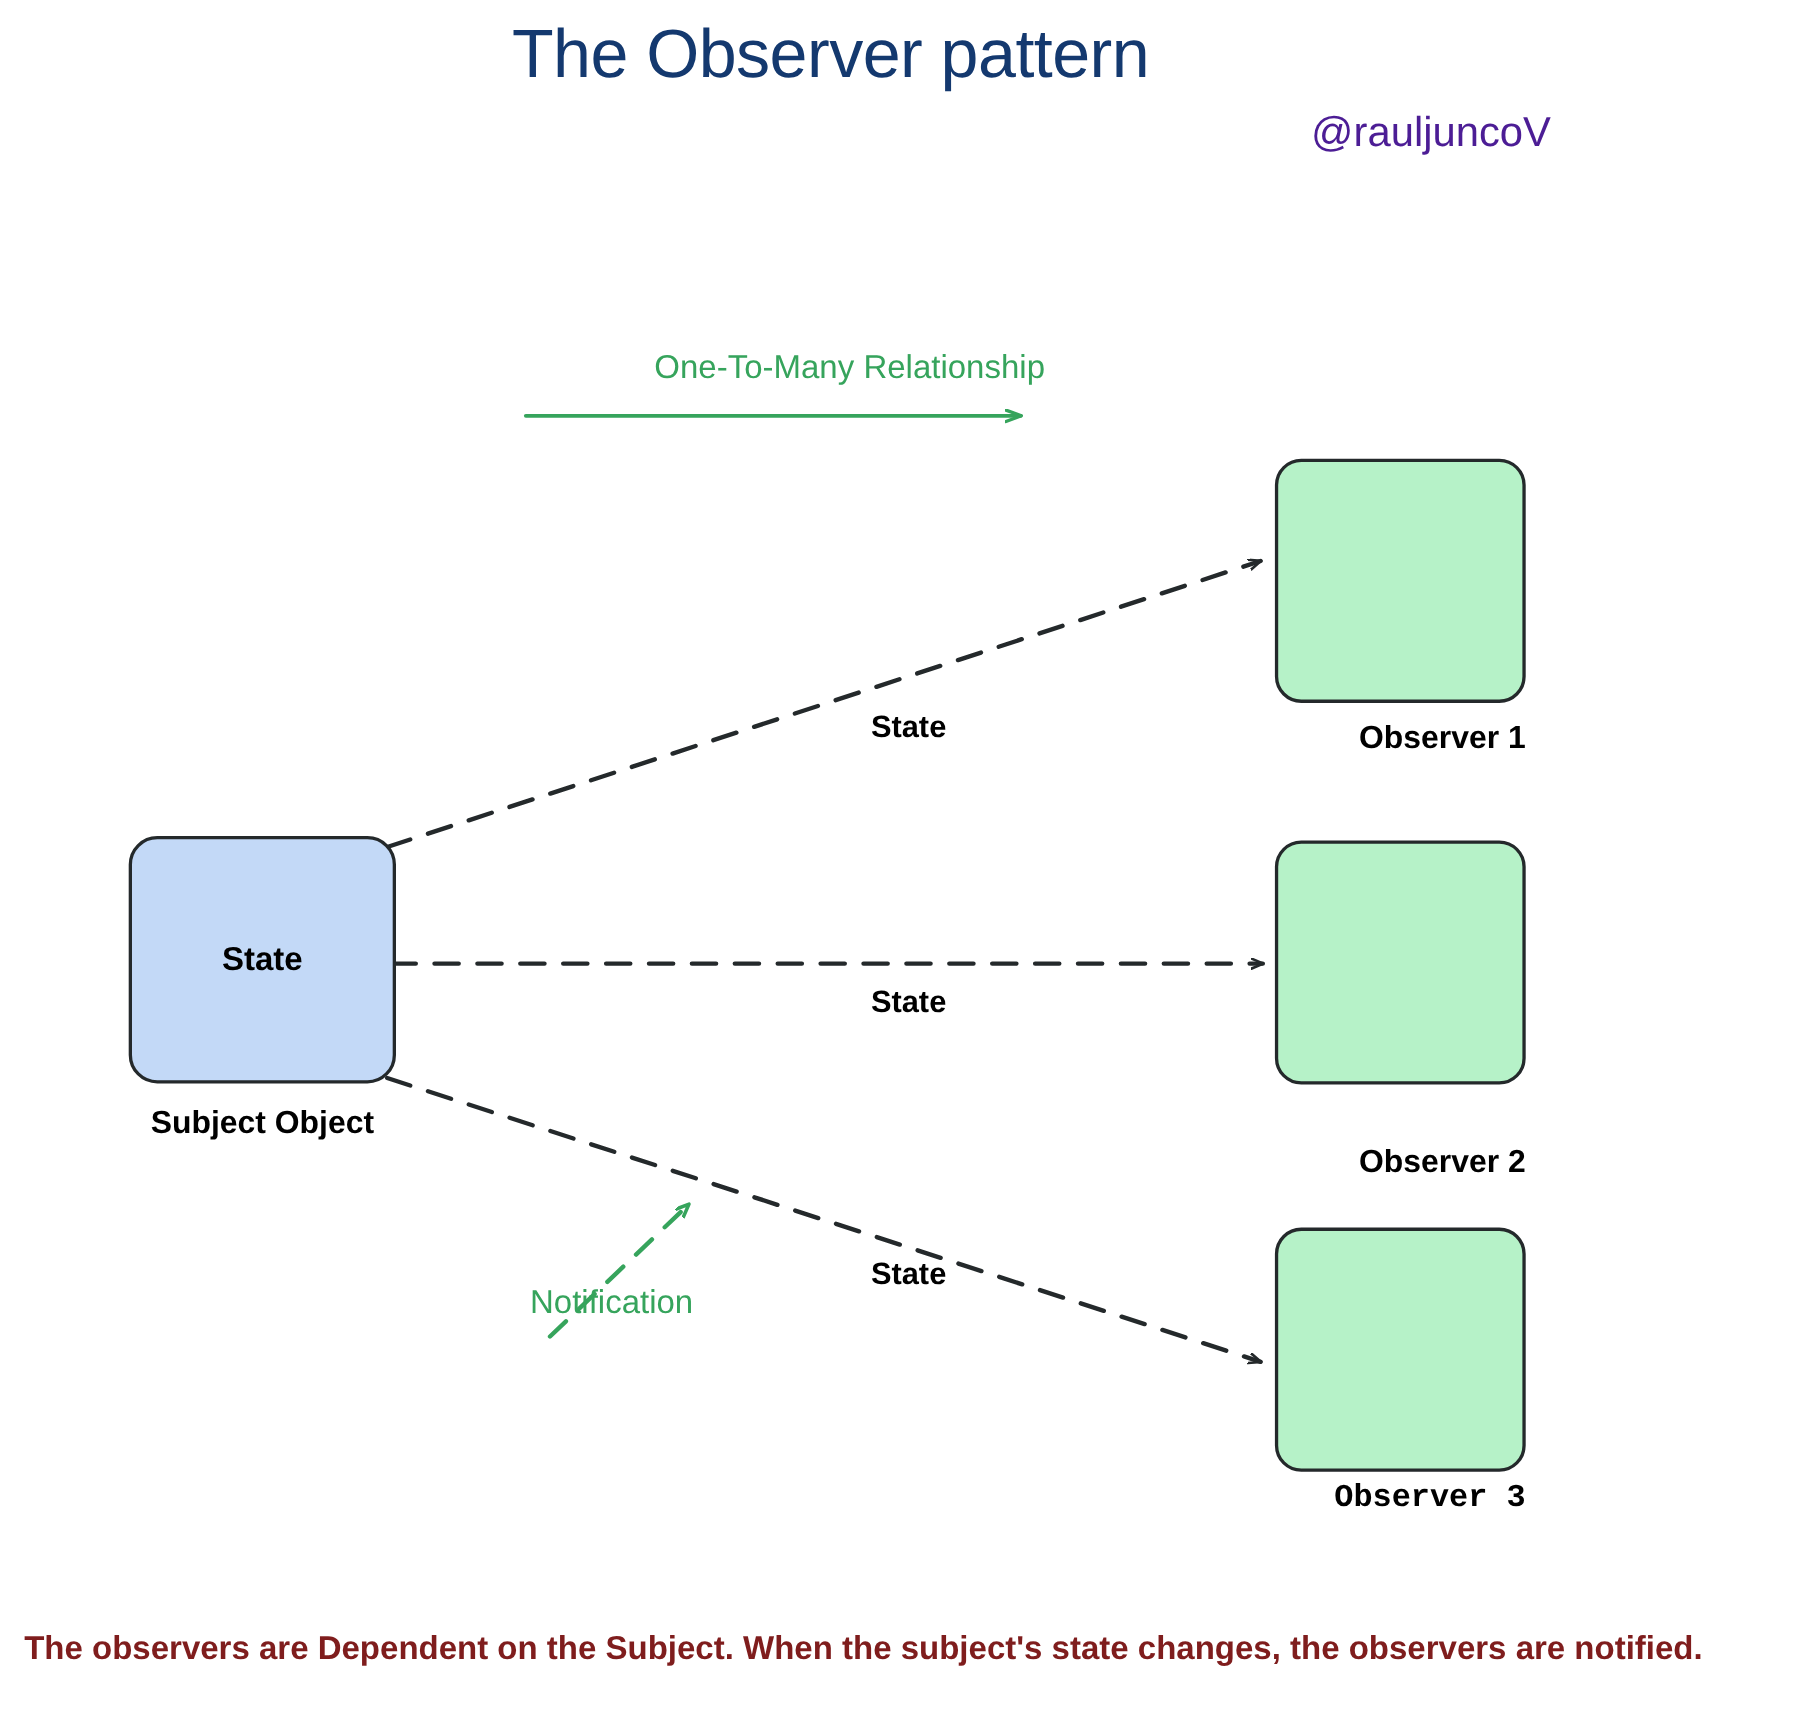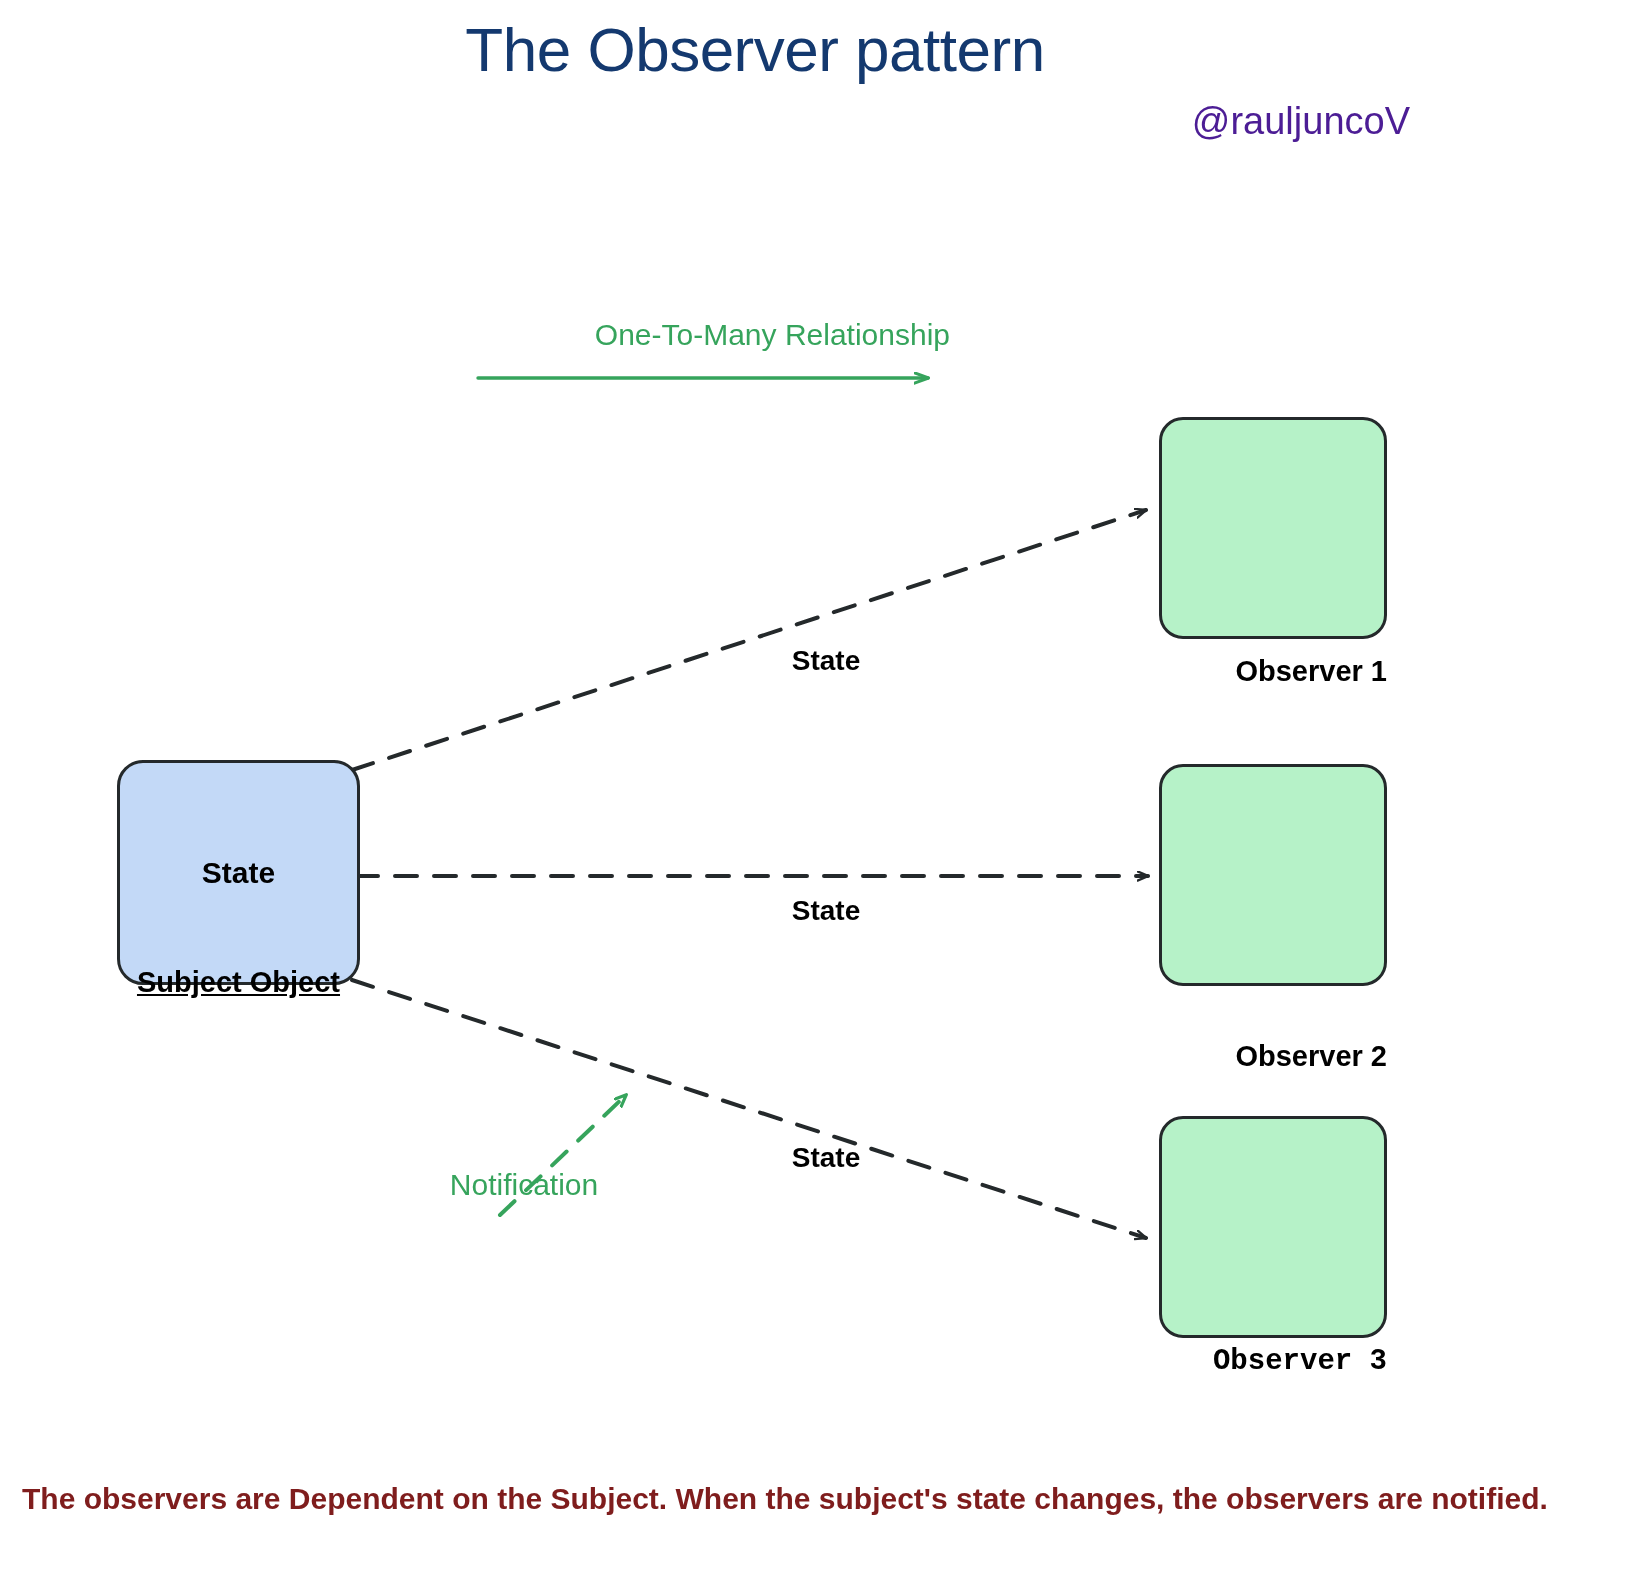--- a/index.html
+++ b/index.html
@@ -93,22 +93,21 @@
     position: absolute;
     text-align: center;
     font-size: 29px;
     font-weight: 700;
     color: #000000;
     white-space: nowrap;
   }
   #subject-caption {
     left: 117px;
     width: 243px;
-    top: 966px;
-    text-decoration: underline;
+    top: 1005px;
   }
   .observer-caption {
     left: 1159px;
     width: 228px;
     text-align: right;
   }
   #observer-1-caption { top: 655px; }
   #observer-2-caption { top: 1020px; margin-top: 20px; }
   #observer-3-caption { top: 1345px; font-family: Liberation Mono, monospace; }
 
@@ -132,21 +131,21 @@
     top: 318px;
     width: 480px;
     text-align: right;
     font-size: 30px;
     font-weight: 400;
     color: #36a45c;
     white-space: nowrap;
   }
   #notification-label {
     position: absolute;
-    left: 384px;
+    left: 416px;
     top: 1168px;
     width: 280px;
     text-align: center;
     font-size: 30px;
     font-weight: 400;
     color: #36a45c;
     white-space: nowrap;
   }
   #footer-note {
     position: absolute;

